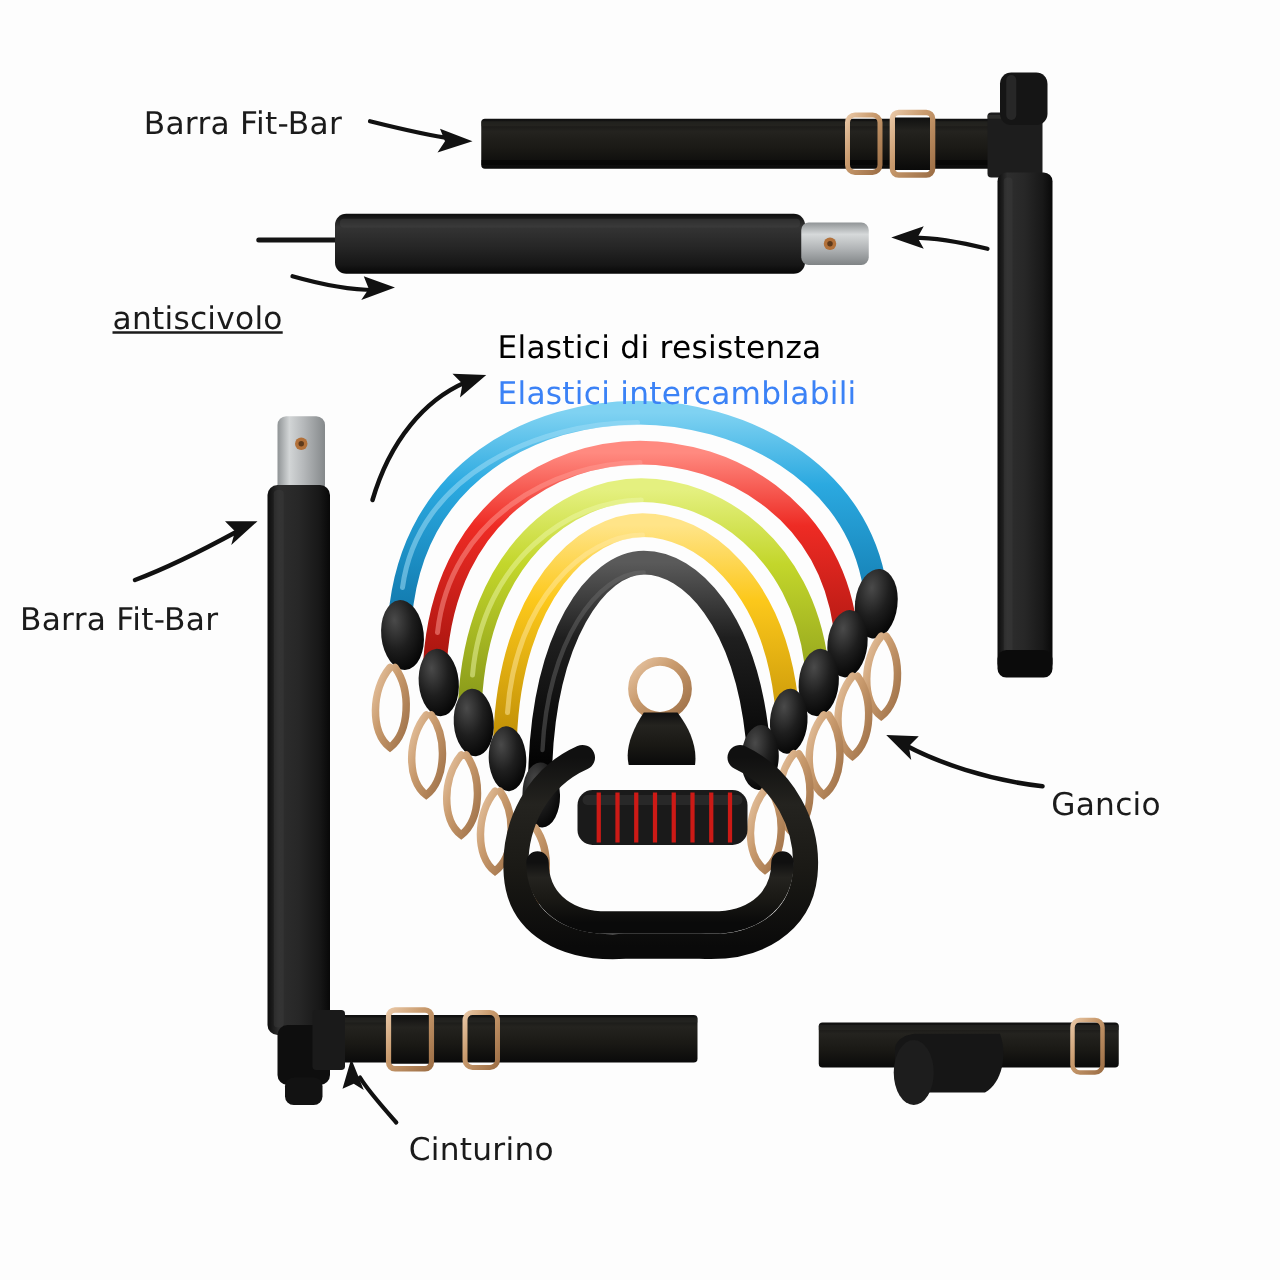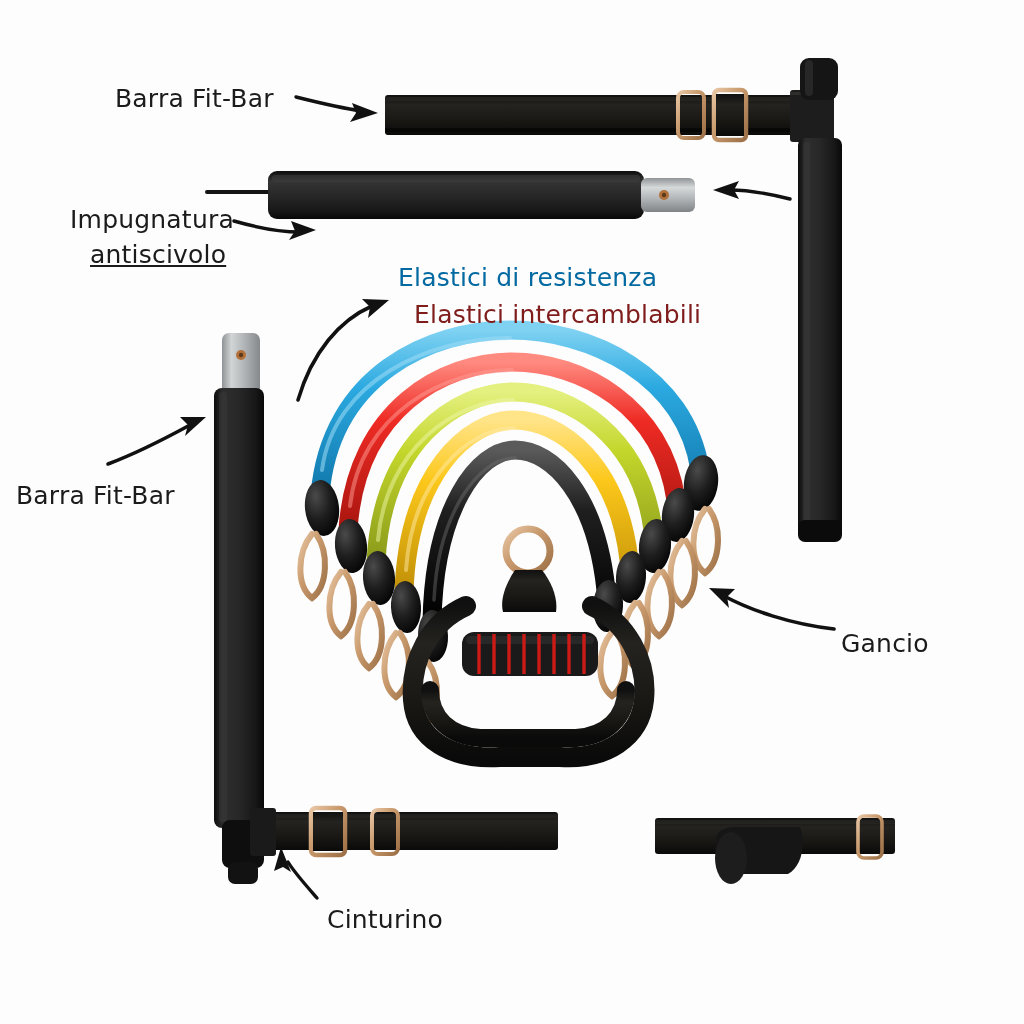--- a/index.html
+++ b/index.html
@@ -18,21 +18,21 @@
     overflow: hidden;
   }
   .lbl {
     position: absolute;
     font-family: "DejaVu Sans", sans-serif;
     font-size: 25px;
     color: #1b1b1b;
     white-space: nowrap;
     letter-spacing: .2px;
   }
-  .lbl.gray { color: #0369a1; text-align: right; }
+  .lbl.gray { color: #000000; text-align: right; }
 
   svg.overlay {
     position: absolute;
     left: 0; top: 0;
     width: 1024px;
     height: 1024px;
     pointer-events: none;
   }
 </style>
 </head>
@@ -302,27 +302,26 @@
 
       <g>
         <path d="M 317 898 C 303 882, 294 872, 288 862" fill="none" stroke="#111" stroke-width="3.4" stroke-linecap="round"></path>
         <path d="M 281 847 L 291 872 L 283 867 L 274 871 Z"></path>
       </g>
     </g>
   </svg>
 
   <div class="lbl" style="left:115px; top:84px;">Barra Fit-Bar</div>
 
-  <div class="lbl" style="left:70px; top:205px;">Impugnatura</div>
 
   <div class="lbl" style="left:90px; top:240px;text-decoration:underline;">antiscivolo</div>
 
   <div class="lbl gray" style="left:398px; top:263px;">Elastici di resistenza</div>
 
-  <div class="lbl" style="left:414px; top:300px; color:#7f1d1d;">Elastici intercamblabili</div>
+  <div class="lbl" style="left:398px; top:300px; color:#3b82f6;">Elastici intercamblabili</div>
 
   <div class="lbl" style="left:16px; top:481px;">Barra Fit-Bar</div>
 
   <div class="lbl" style="left:841px; top:629px;">Gancio</div>
 
   <div class="lbl" style="left:327px; top:905px;">Cinturino</div>
 
 </div>
 
 </body></html>

